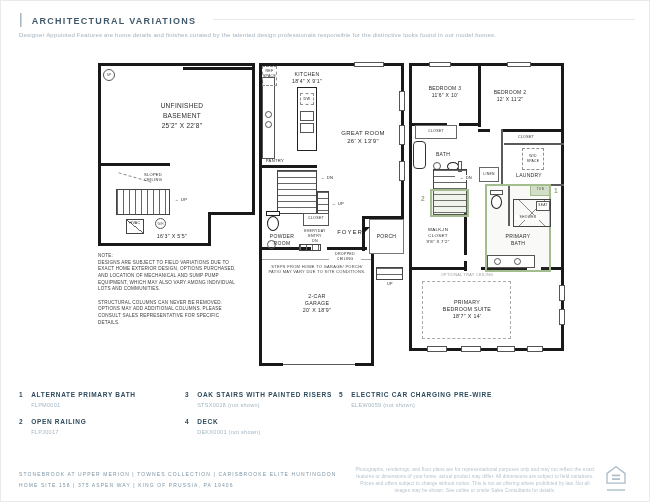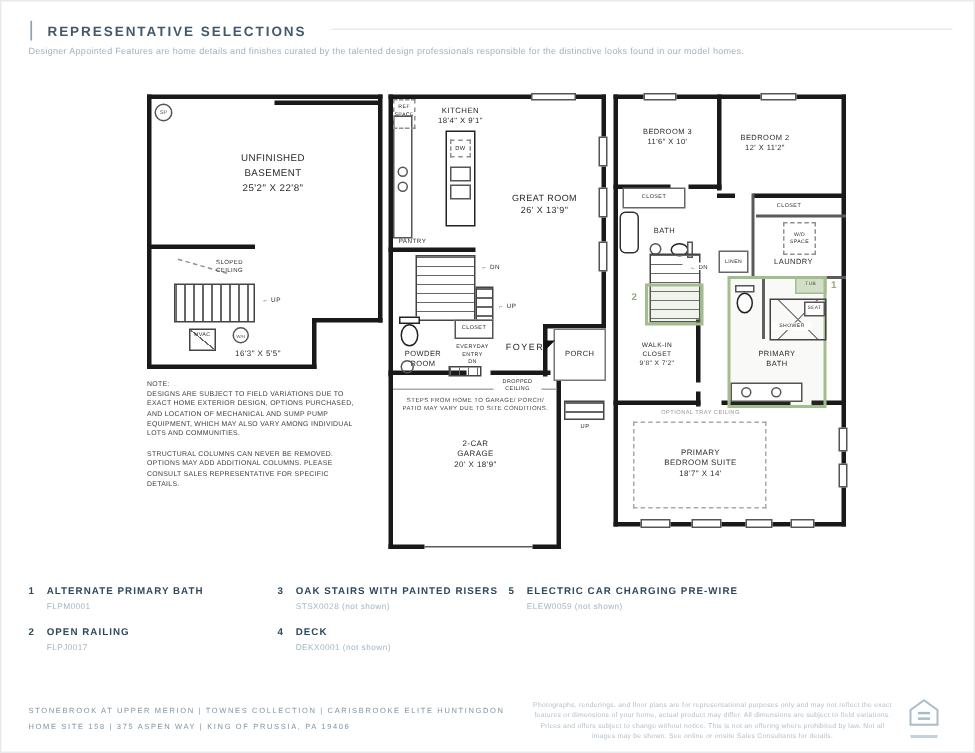--- a/index.html
+++ b/index.html
@@ -52,21 +52,21 @@
   .eho-bar{ width:18px; height:2px; background:#c6d2da; margin:1px auto 0; }
 </style>
 </head>
 <body>
 
 <div class="page">
 
   <div class="hdr">
     <div class="hdr-row">
       <span class="hdr-sep">|</span>
-      <span class="hdr-caps">REPRESENTATIVE SELECTIONS</span>
+      <span class="hdr-caps">ARCHITECTURAL VARIATIONS</span>
       <span class="hdr-rule"></span>
     </div>
     <div class="hdr-desc">Designer Appointed Features are home details and finishes curated by the talented design professionals responsible for the distinctive looks found in our model homes.</div>
   </div>
 
   <div class="plan" style="left:97px;top:62px;width:157px;height:185px;">
     <i class="w" style="left:0;top:0;width:157px;height:3px;"></i>
     <i class="w" style="left:0;top:0;width:3px;height:183px;"></i>
     <i class="w" style="left:0;top:180px;width:113px;height:3px;"></i>
     <i class="w" style="left:154px;top:0;width:3px;height:152px;"></i>

